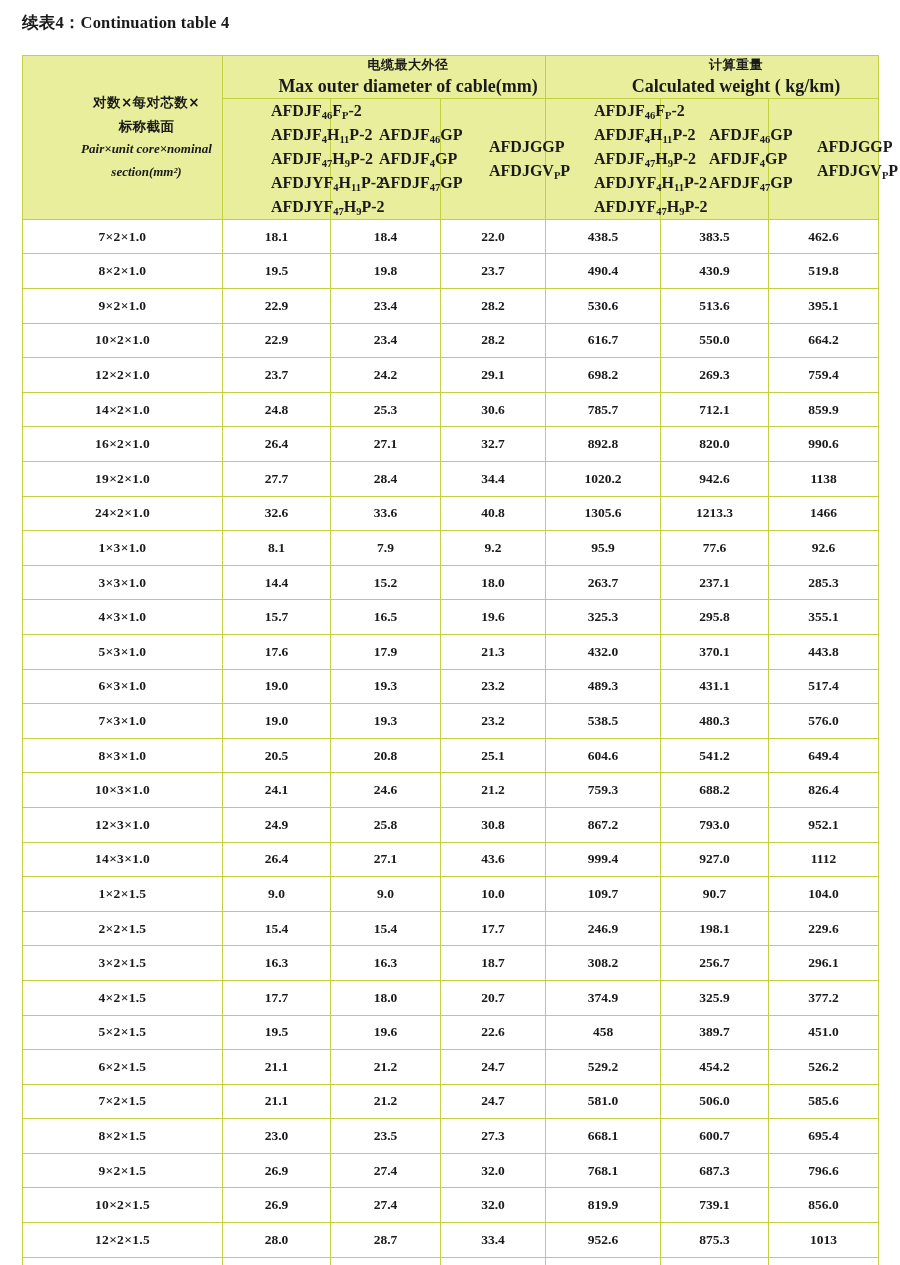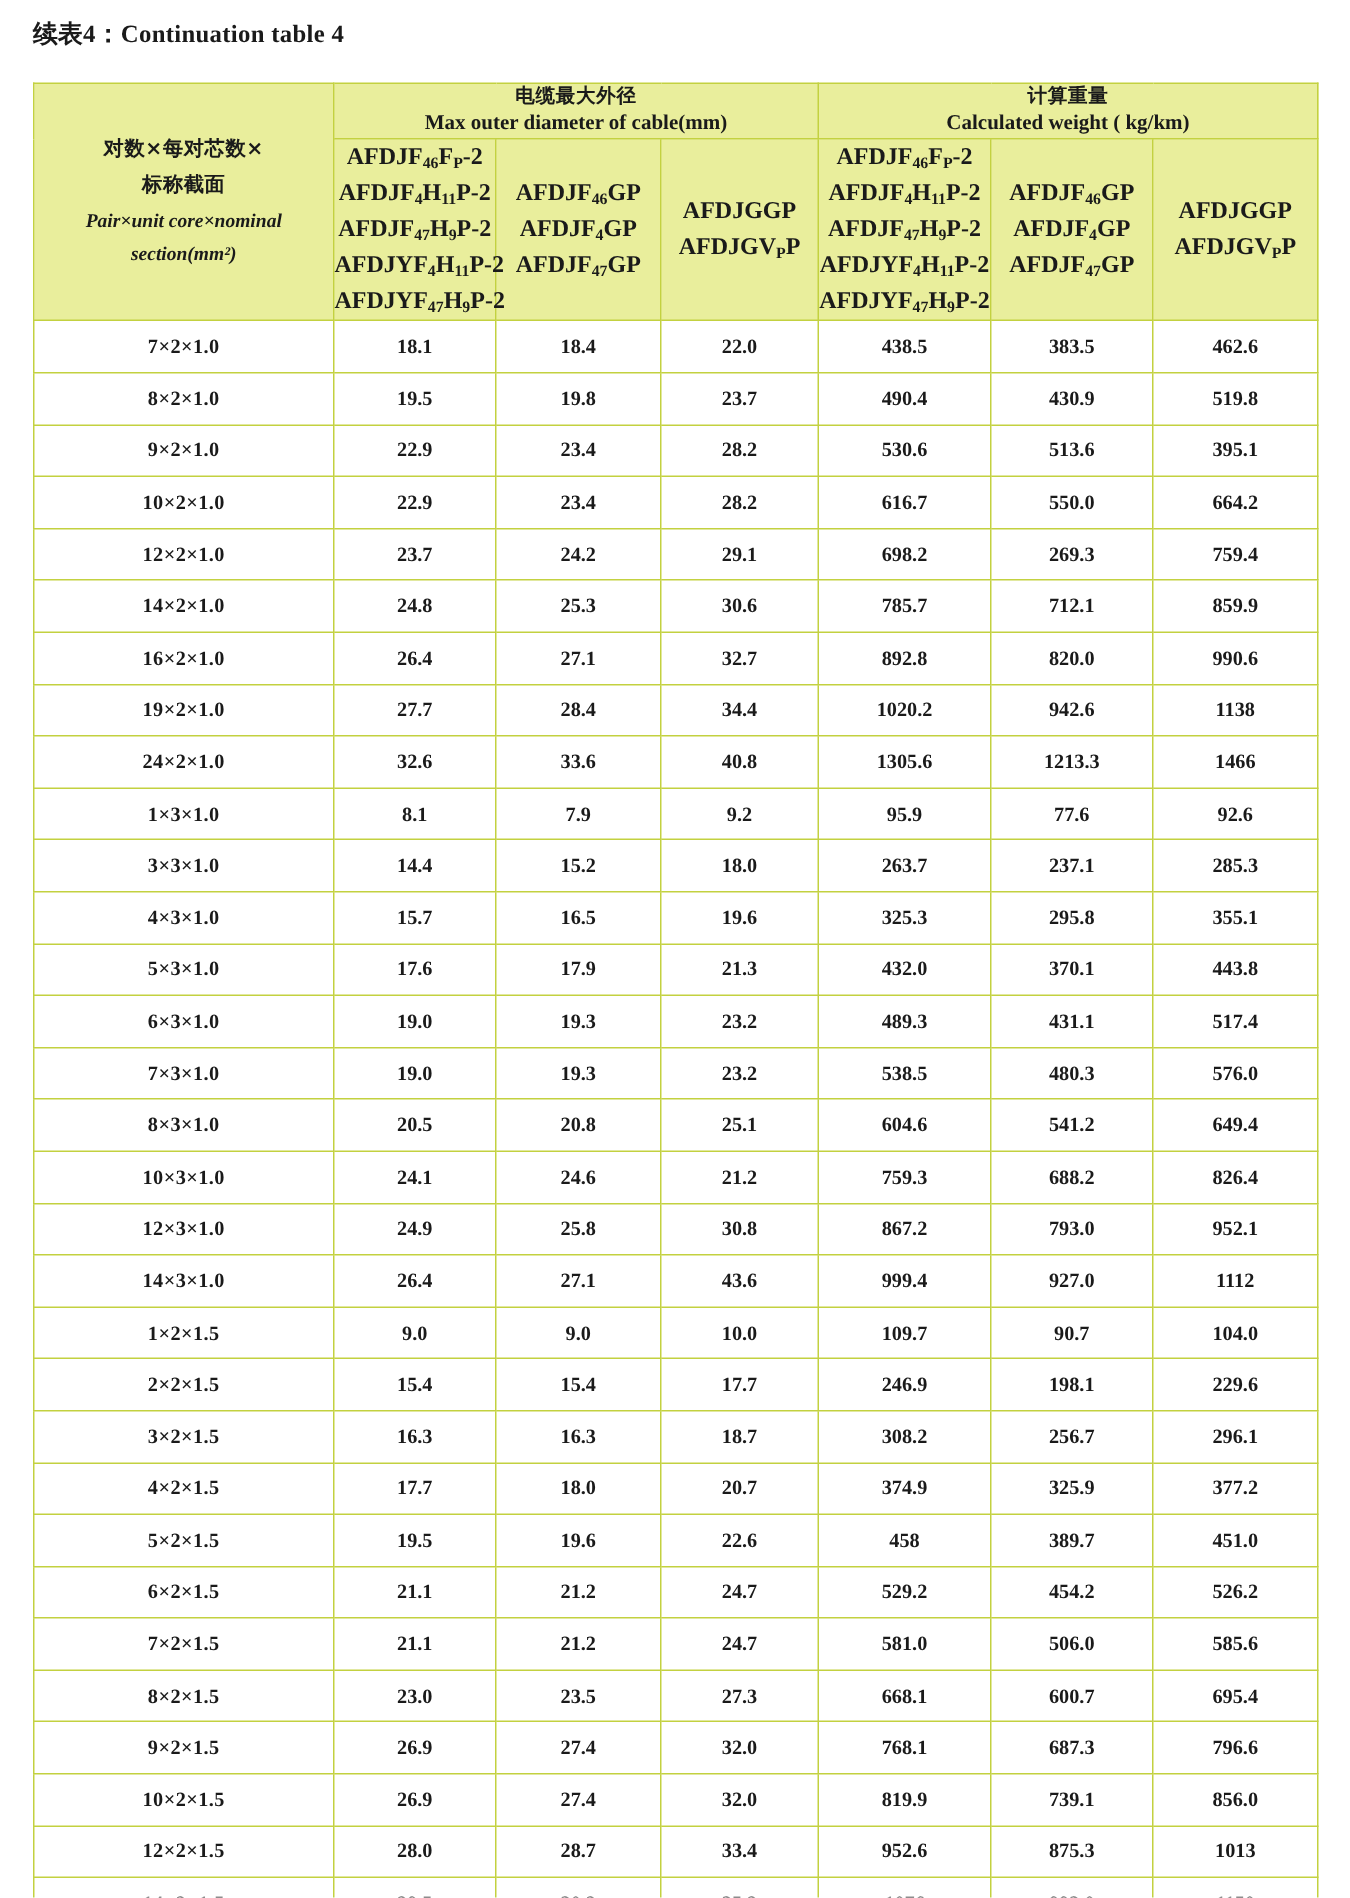--- a/index.html
+++ b/index.html
@@ -53,36 +53,37 @@
   table.spec th,
   table.spec td {
     border: 1px solid #c3d140;
     padding: 0;
     text-align: center;
     vertical-align: middle;
   }
   table.spec thead th {
     background: #e9ee9c;
     font-weight: bold;
+    padding-left: 48px;
   }
   .grp-title {
     font-size: 13.5px;
     line-height: 1.35;
     padding: 7px 4px 8px 4px;
   }
   .grp-title .cn {
     display: block;
     font-family: "DejaVu Sans", "Liberation Sans", sans-serif;
     font-size: 13px;
     font-weight: bold;
     letter-spacing: 0.5px;
   }
   .grp-title .en {
     display: block;
-    font-size: 14px;
+    font-size: 18px;
     font-weight: bold;
   }
   .stub-head {
     font-size: 13px;
     line-height: 1.75;
     padding: 8px 6px;
     margin-top: 43px;
   }
   .stub-head .cn {
     display: block;

